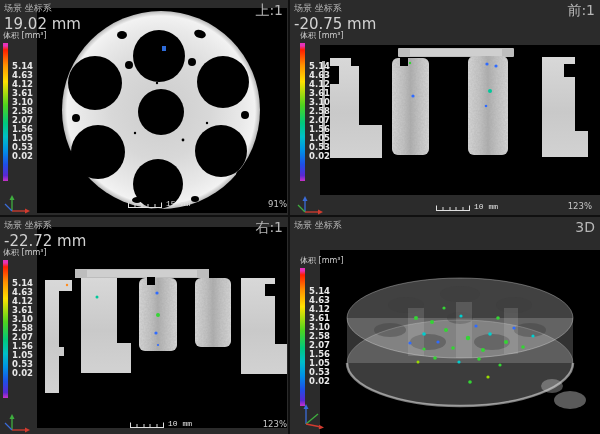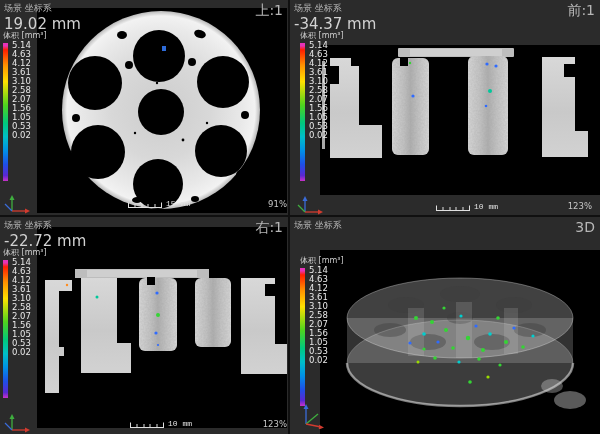--- a/index.html
+++ b/index.html
@@ -14,21 +14,21 @@
   .img-area svg{display:block;}
   .hdr{position:absolute;left:4px;top:2px;font-size:9px;color:#b6b6b6;z-index:6;white-space:nowrap;}
   .pos{position:absolute;left:4px;top:15px;font-size:15px;color:#d2d2d2;z-index:6;white-space:nowrap;}
   .viewlabel{position:absolute;top:2px;right:5px;font-size:14px;color:#b6b6b6;z-index:6;}
   .legend{position:absolute;left:3px;top:30px;z-index:6;}
   #q-3d .legend{left:10px;top:38px;}
   #q-front .legend{left:10px;}
   .legend-title{font-size:8px;color:#d0d0d0;margin-bottom:2px;white-space:nowrap;}
   .legend-body{display:flex;gap:4px;}
   .legend-bar{width:5px;height:138px;}
-  .legend-values{display:flex;flex-direction:column;justify-content:flex-start;height:140px;margin-top:-2px;}
+  .legend-values{display:flex;flex-direction:column;justify-content:center;height:140px;margin-top:-2px;font-weight:bold;}
   .legend-values div{font-size:8.5px;color:#e8e8e8;line-height:9px;}
   .ruler{position:absolute;display:flex;align-items:center;gap:4px;color:#e2e2e2;
          font-size:8px;z-index:6;white-space:nowrap;font-family:Liberation Mono, monospace;}
   .zoomlabel{position:absolute;font-size:8.5px;color:#c6c6c6;z-index:7;white-space:nowrap;}
   .axis{position:absolute;z-index:6;}
 </style>
 </head>
 <body>
 
 <div id="screen">
@@ -158,21 +158,21 @@
           <circle cx="167" cy="19" r="1.6" fill="#2f6bff"></circle>
           <circle cx="176" cy="21" r="1.6" fill="#2f6bff"></circle>
           <circle cx="170" cy="46" r="2" fill="#00c89b"></circle>
           <circle cx="93" cy="51" r="1.6" fill="#2f6bff"></circle>
           <circle cx="166" cy="61" r="1.3" fill="#2f6bff"></circle>
           <circle cx="90" cy="18" r="1.2" fill="#35d435"></circle>
         </g>
       </svg>
     </div>
     <div class="hdr">场景 坐标系</div>
-    <div class="pos">-34.37 mm</div>
+    <div class="pos">-20.75 mm</div>
     <div class="viewlabel">前:1</div>
     <div class="legend">
       <div class="legend-title">体积 [mm³]</div>
       <div class="legend-body">
         <div class="legend-bar" style="background: linear-gradient(rgb(230, 51, 184) 0%, rgb(230, 51, 184) 2%, rgb(255, 30, 0) 5%, rgb(255, 145, 0) 16%, rgb(255, 225, 0) 28%, rgb(79, 212, 30) 45%, rgb(0, 200, 125) 58%, rgb(0, 191, 200) 68%, rgb(0, 145, 230) 78%, rgb(30, 79, 230) 88%, rgb(90, 40, 210) 96%, rgb(200, 50, 200) 100%);"></div>
         <div class="legend-values">
             <div>5.14</div>
             <div>4.63</div>
             <div>4.12</div>
             <div>3.61</div>

